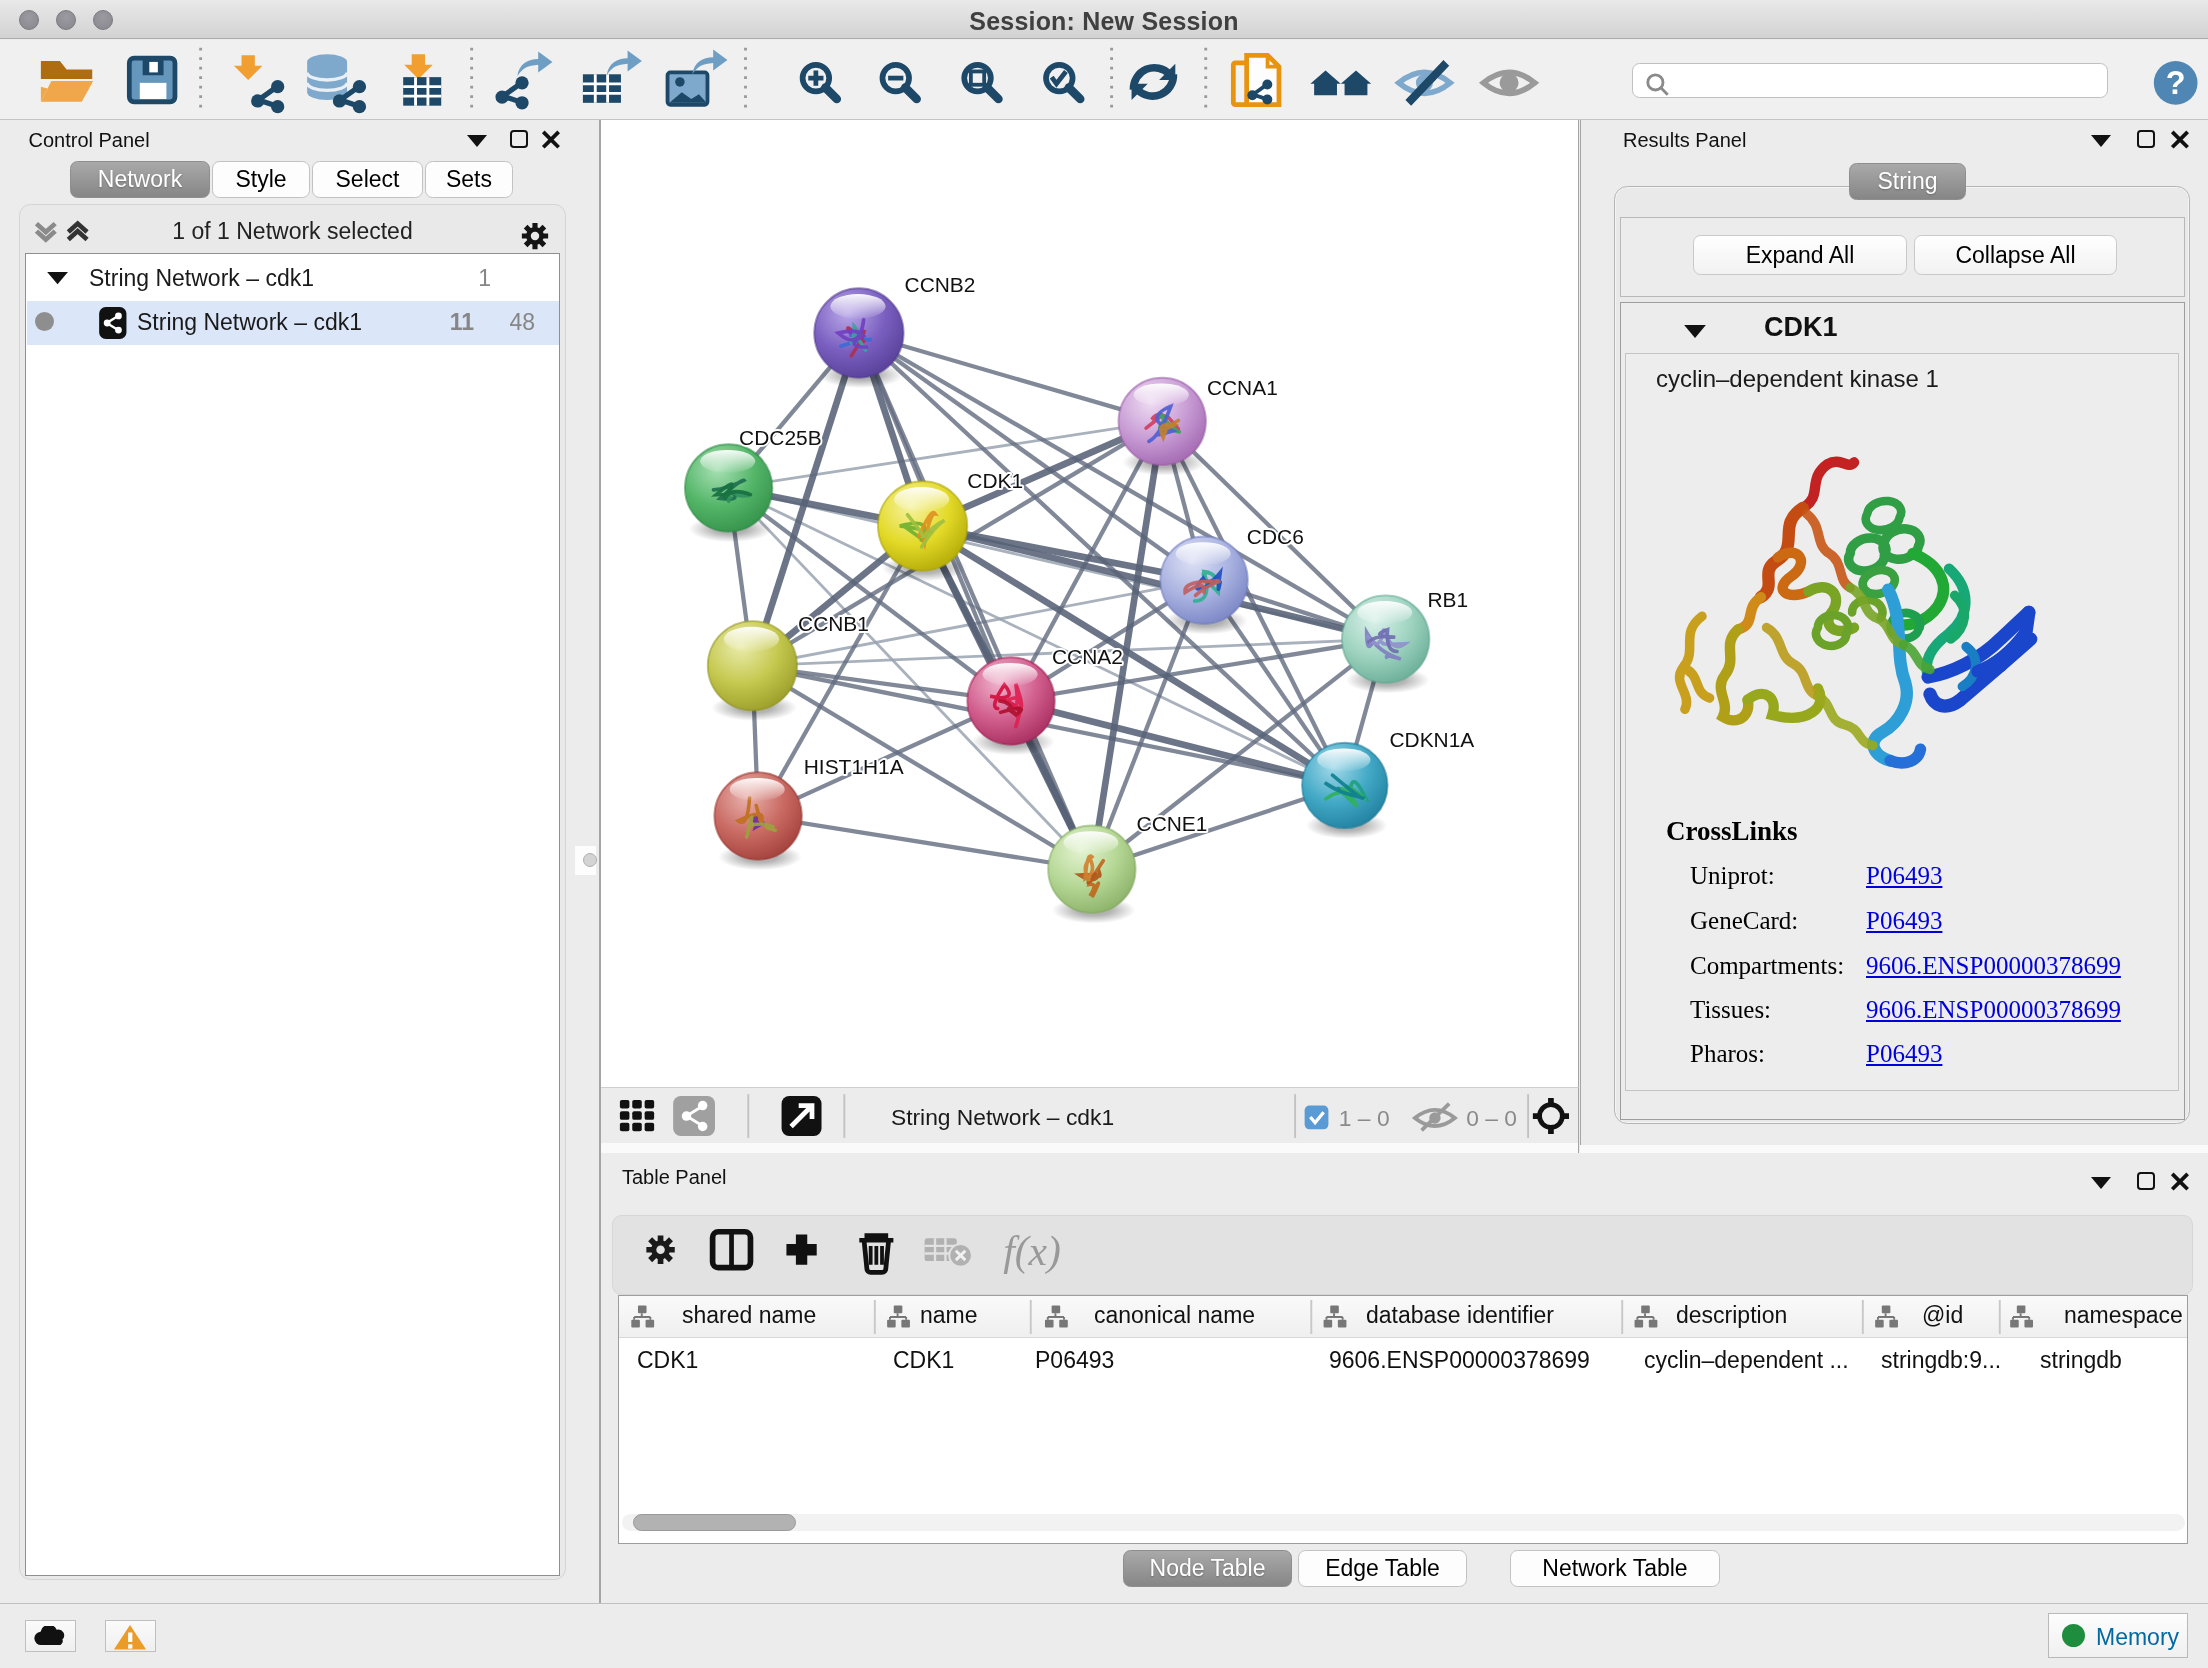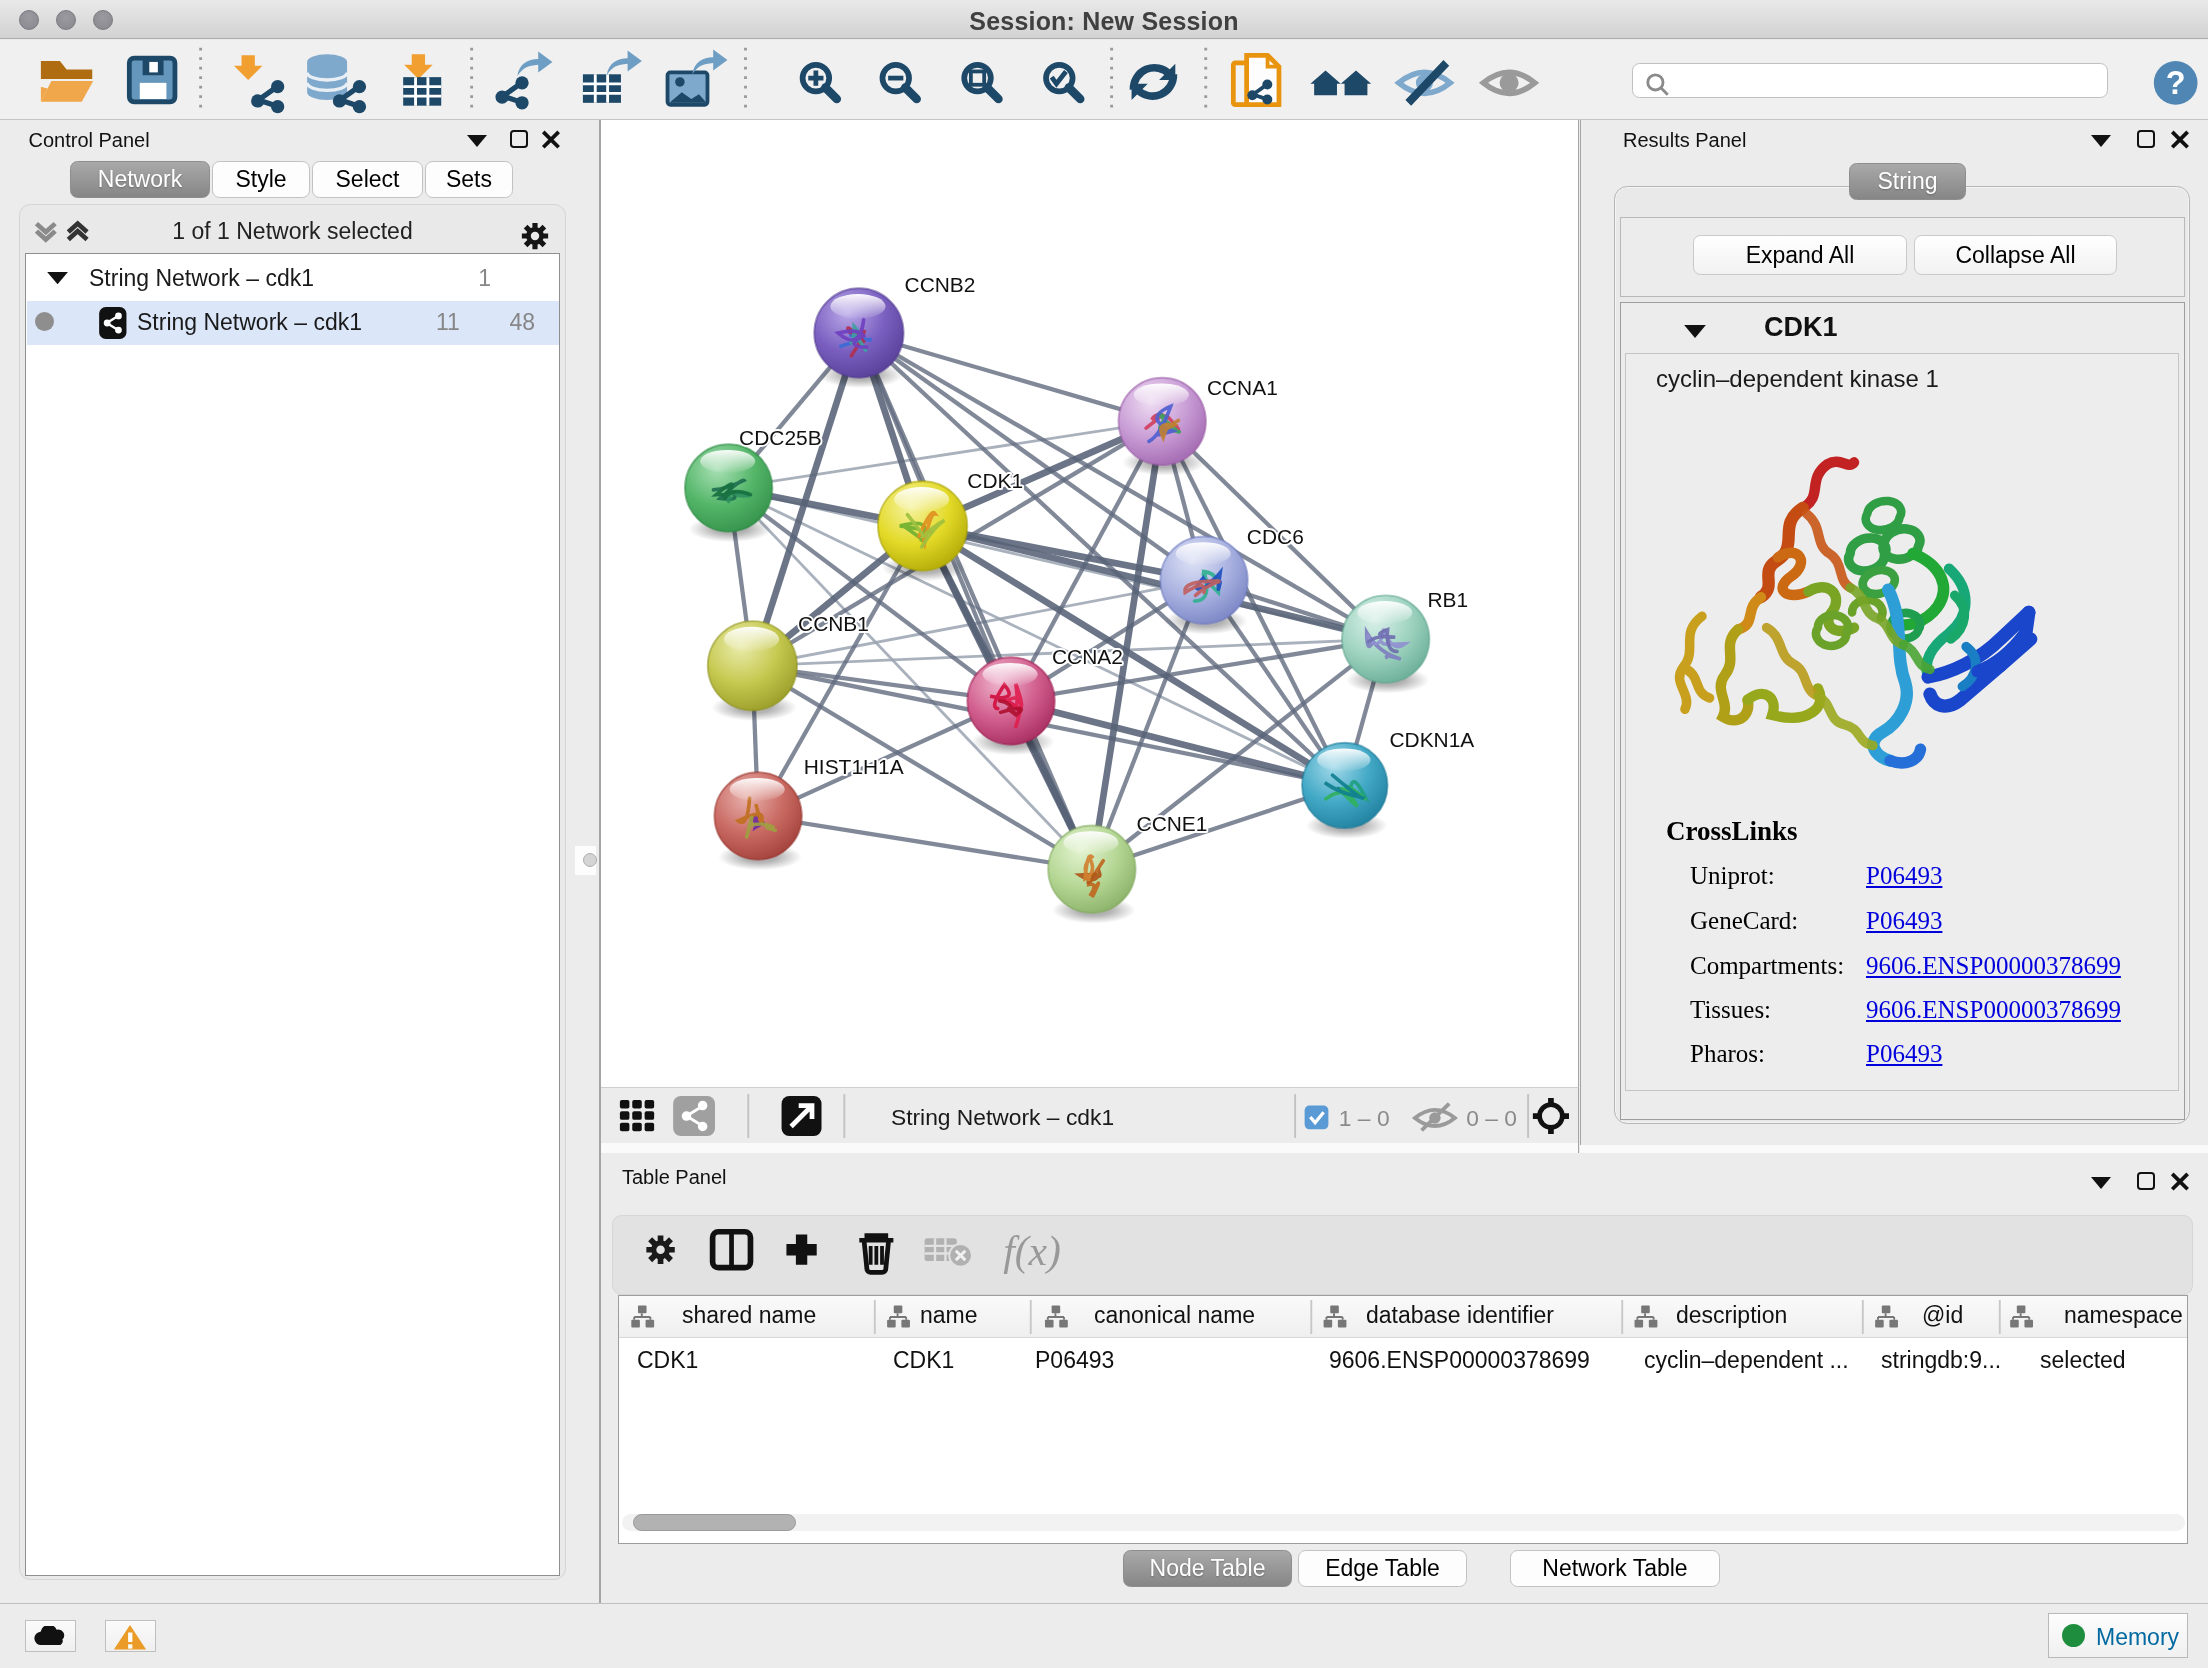--- a/index.html
+++ b/index.html
@@ -197,21 +197,21 @@
       <g stroke="#fff" stroke-width="2.6">
         <path d="M8,17 L21,9 M8,17 L21,25"></path>
       </g>
       <g fill="#fff">
         <circle cx="8.5" cy="17" r="3.6"></circle>
         <circle cx="20.5" cy="9.5" r="3.6"></circle>
         <circle cx="20.5" cy="24.5" r="3.6"></circle>
       </g>
     </svg>
   <span class="abs" style="left:110px;top:7.6px;">String Network – cdk1</span>
-  <span class="abs" style="left:409px;top:7.6px;width:38px;color:#868686;">11</span>
+  <span class="abs" style="left:409px;top:7.6px;width:38px;text-align:right;color:#868686;font-weight:bold;">11</span>
   <span class="abs" style="left:466px;top:7.6px;width:42px;text-align:right;color:#868686;">48</span>
 </div>
 
 <div class="abs" style="left:575px;top:846px;width:21px;height:28.5px;background:#fdfdfd;"></div>
 <div class="abs" style="left:583px;top:853px;width:14.3px;height:14.3px;border-radius:50%;background:#d4d4d4;border:1px solid #b0b0b0;"></div>
 <div class="abs" style="left:1581px;top:624px;width:19px;height:23px;background:#fdfdfd;"></div>
 <div class="abs" style="left:1583px;top:629px;width:14.3px;height:14.3px;border-radius:50%;background:#d4d4d4;border:1px solid #b0b0b0;"></div>
 <div class="abs" style="left:1396px;top:1147px;width:14.3px;height:14.3px;border-radius:50%;background:#d4d4d4;border:1px solid #b0b0b0;"></div>
 
 <div class="abs netview"></div>
@@ -589,21 +589,21 @@
 <use href="#hier" x="1464" y="10"></use>
 </svg>
 
 <div class="abs" style="left:618px;top:1339px;width:1570px;height:42px;font-size:23px;color:#111;">
   <span class="abs" style="left:19px;top:7.6px;">CDK1</span>
   <span class="abs" style="left:275px;top:7.6px;">CDK1</span>
   <span class="abs" style="left:417px;top:7.6px;">P06493</span>
   <span class="abs" style="left:711px;top:7.6px;">9606.ENSP00000378699</span>
   <span class="abs" style="left:1026px;top:7.6px;">cyclin–dependent ...</span>
   <span class="abs" style="left:1263px;top:7.6px;">stringdb:9...</span>
-  <span class="abs" style="left:1422px;top:7.6px;">selected</span>
+  <span class="abs" style="left:1422px;top:7.6px;">stringdb</span>
 </div>
 <div class="abs" style="left:622px;top:1514px;width:1563px;height:17px;background:#f2f2f2;border-radius:8.6px;"></div>
 <div class="abs" style="left:633px;top:1514px;width:163px;height:17px;background:#b2b2b2;border-radius:8.6px;border:1px solid #9a9a9a;"></div>
 <div class="abs tab sel" style="left:1123px;top:1550px;width:169px;">Node Table</div>
 <div class="abs tab" style="left:1298px;top:1550px;width:169px;">Edge Table</div>
 <div class="abs tab" style="left:1510px;top:1550px;width:210px;">Network Table</div>
 
 <div class="abs statusbar"></div>
 <div class="abs sbtn" style="left:25px;"></div>
 <svg class="abs" style="left:32px;top:1626px;" width="38" height="21" viewBox="0 0 40 22">

